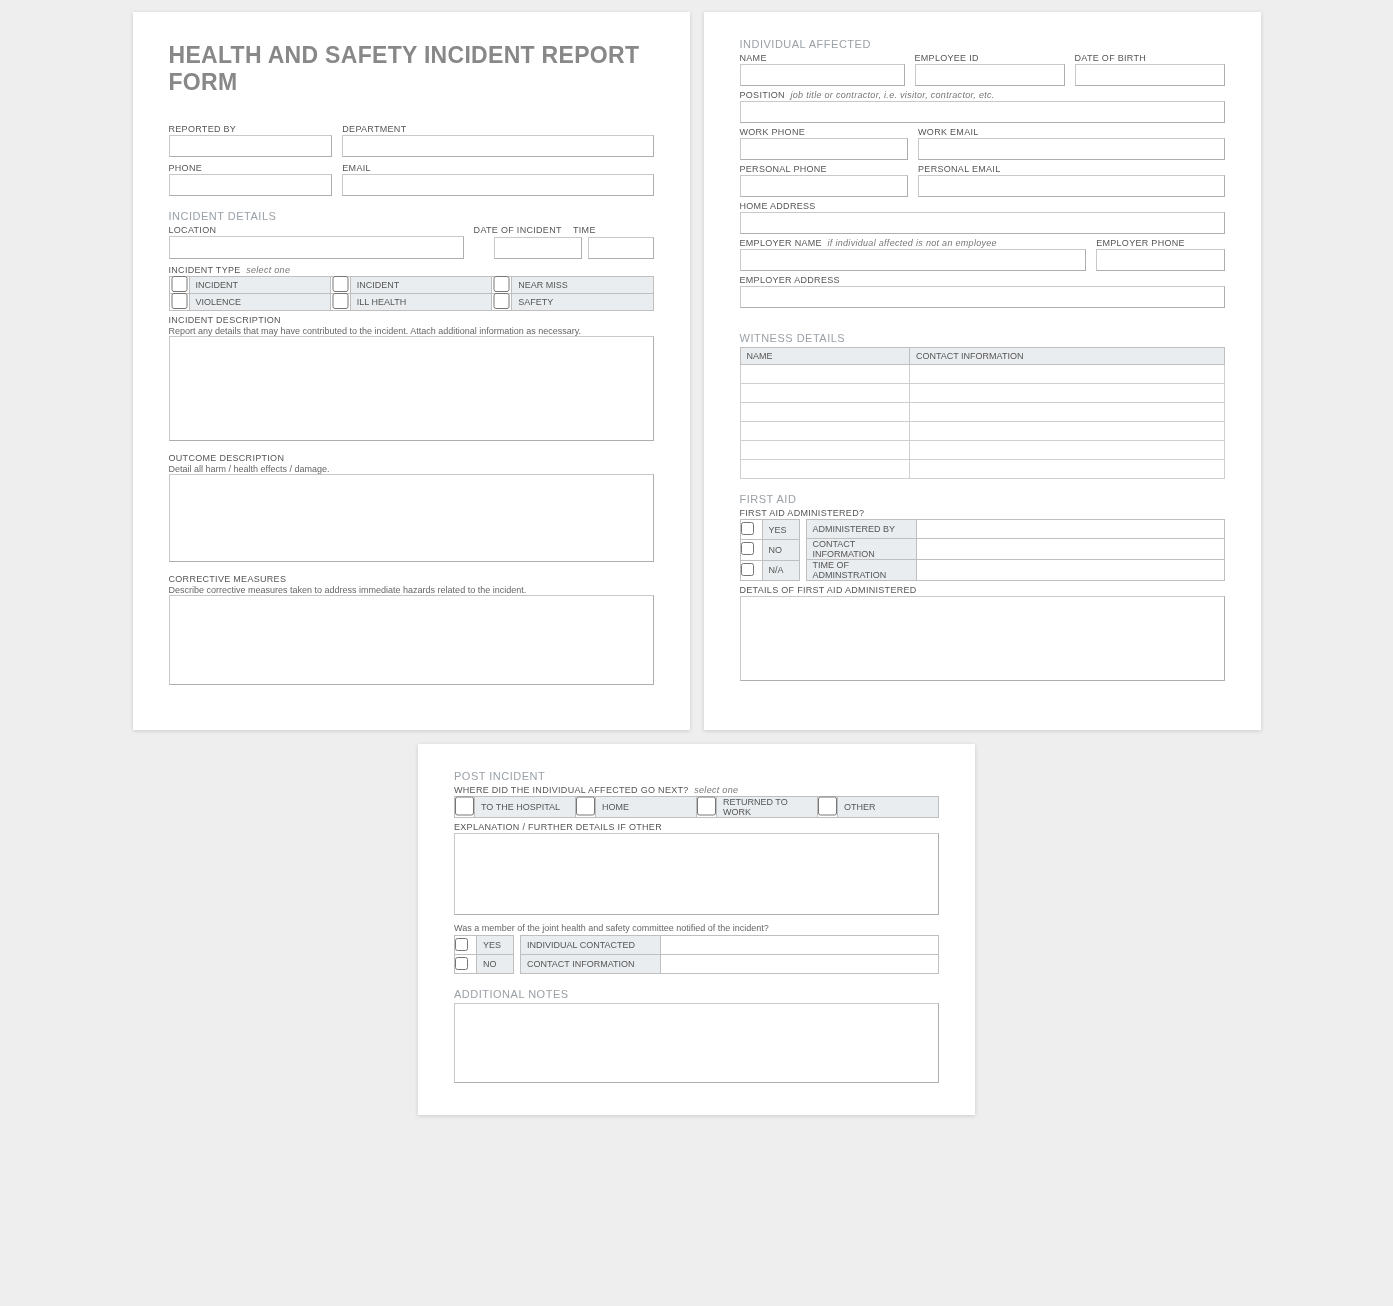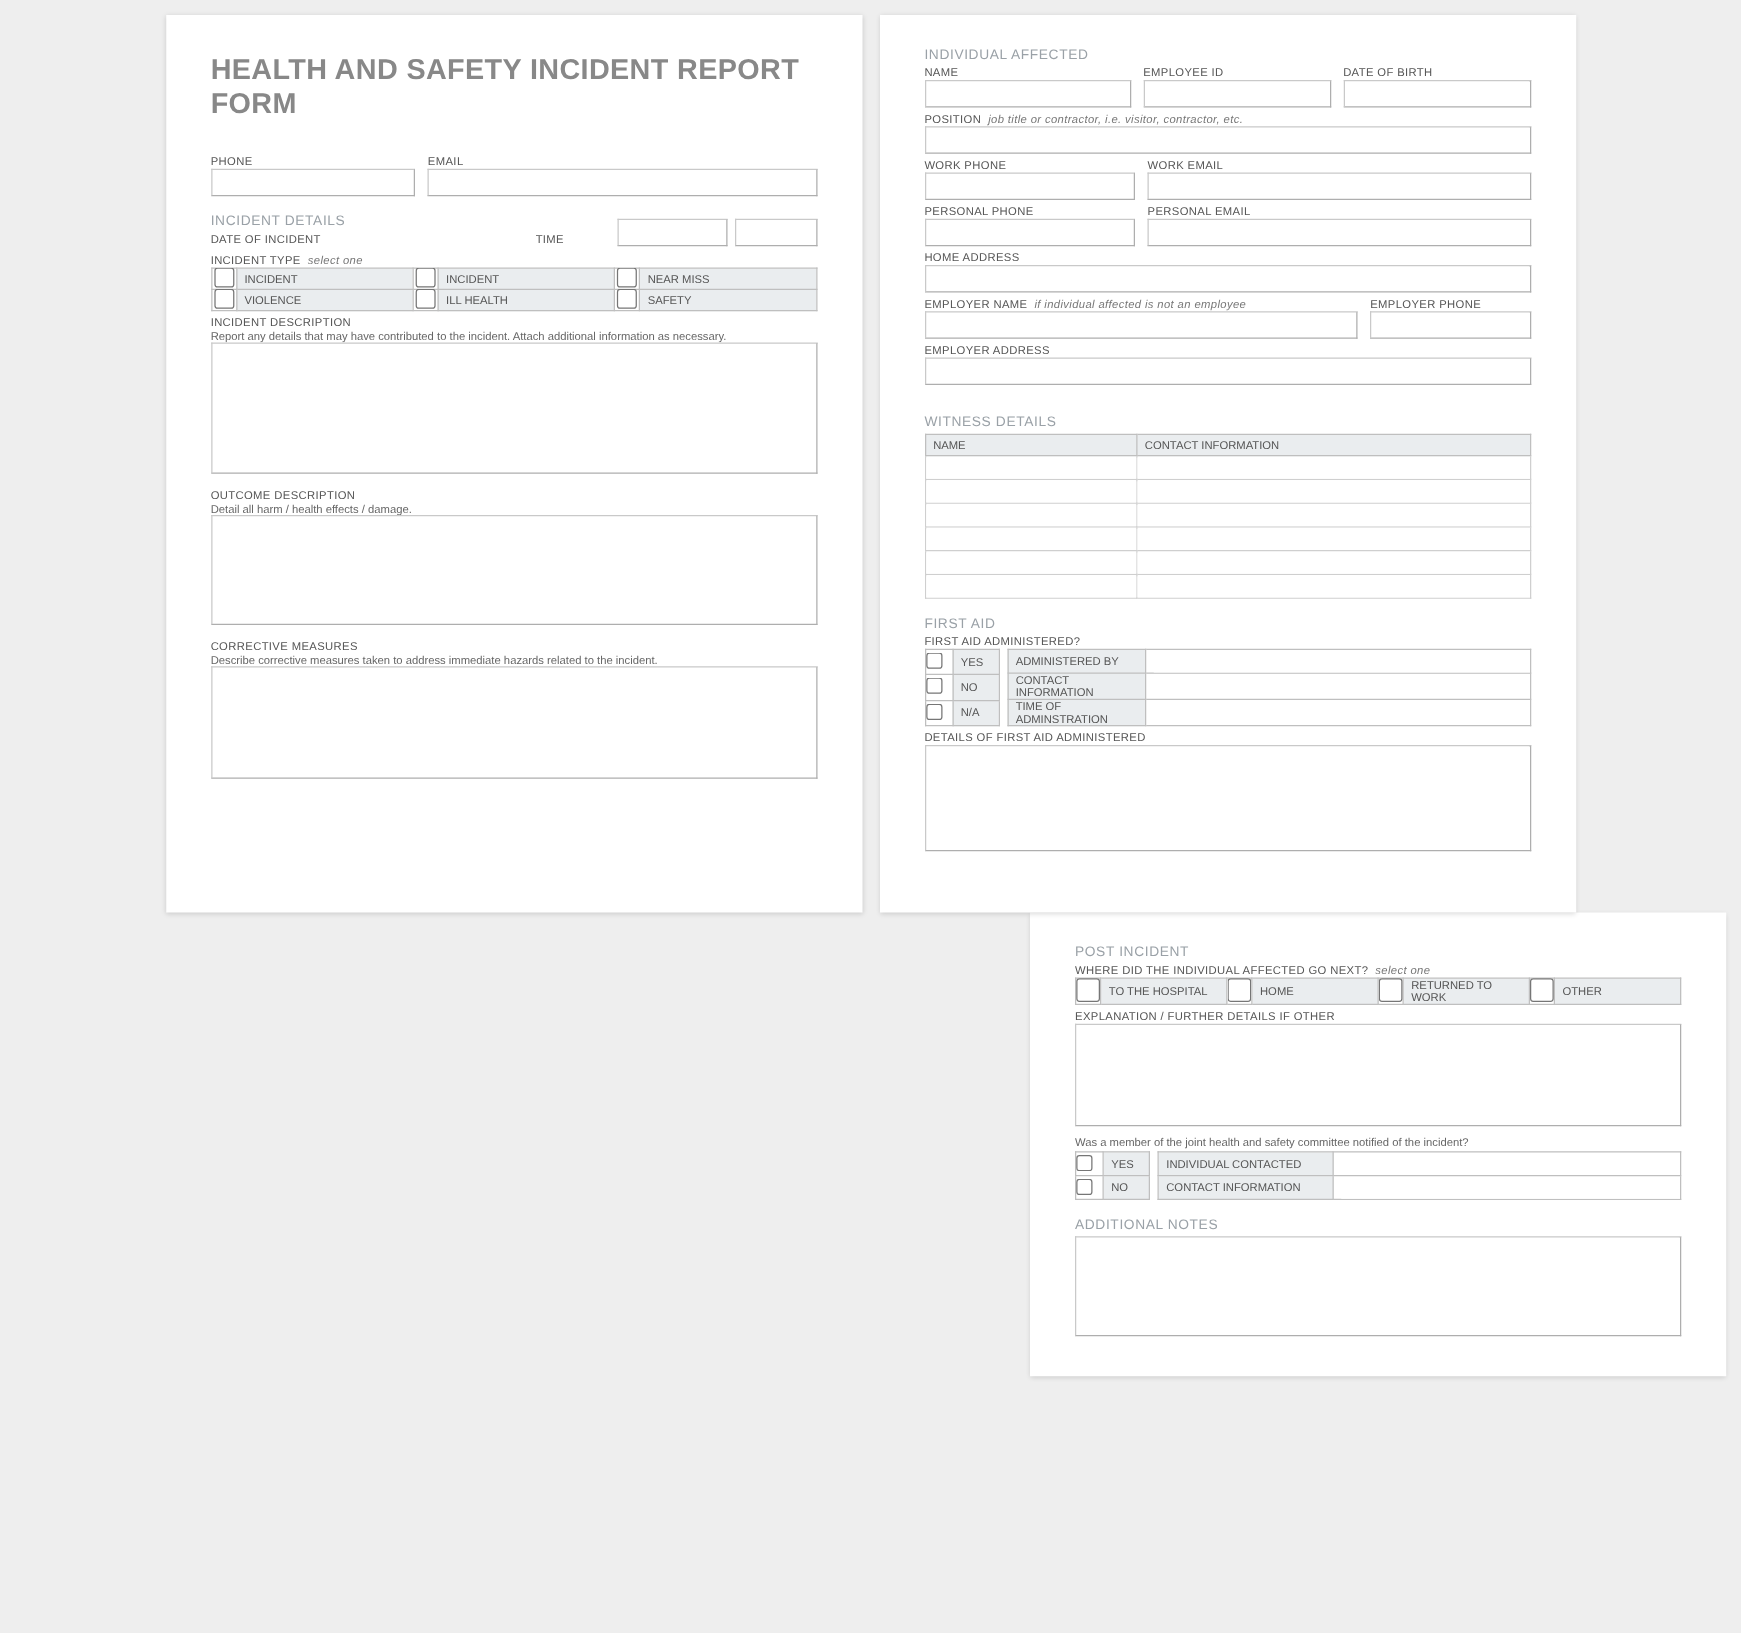--- a/index.html
+++ b/index.html
@@ -12,21 +12,21 @@
   }
   .pages-row { display: flex; gap: 14px; justify-content: center; }
   .page {
     background: #fff;
     box-shadow: 0 1px 4px rgba(0,0,0,0.15);
     width: 557px;
     height: 718px;
     padding: 30px 36px 30px 36px;
     position: relative;
   }
-  .page3-wrap { display:flex; justify-content:flex-end; margin-top:0; }
+  .page3-wrap { display:flex; justify-content:center; margin-top:14px; }
   .page3 {
     background:#fff;
     box-shadow:0 1px 4px rgba(0,0,0,0.15);
     width:557px;
     padding:26px 36px 30px 36px;
   }
   h1.title {
     font-size: 23px;
     font-weight: bold;
     color: #888;
@@ -119,33 +119,47 @@
 </style>
 </head>
 <body>
 
 <div class="pages-row">
 
   <div class="page">
     <h1 class="title">HEALTH AND SAFETY INCIDENT REPORT FORM</h1>
 
 
+    <div class="row mb6">
+      <div class="col">
+        <span class="lbl">REPORTED BY</span>
+        <input class="field" style="">
+      </div>
+      <div class="col" style="flex:1.9">
+        <span class="lbl">DEPARTMENT</span>
+        <input class="field" style="">
+      </div>
+    </div>
     <div class="row mb10">
       <div class="col">
         <span class="lbl">PHONE</span>
         <input class="field" style="">
       </div>
       <div class="col" style="flex:1.9">
         <span class="lbl">EMAIL</span>
         <input class="field" style="">
       </div>
     </div>
 
     <div class="section-head">INCIDENT DETAILS</div>
     <div class="row mb6">
+      <div class="col" style="flex:3.3">
+        <span class="lbl">LOCATION</span>
+        <input class="field" style="height: 23px;">
+      </div>
       <div class="col" style="flex:1">
         <span class="lbl">DATE OF INCIDENT</span>
       </div>
       <div class="col" style="flex:.9">
         <span class="lbl">TIME</span>
       </div>
     </div>
     <div style="position:relative;top:-28px;left:325px;width:160px;">
       <div style="display:flex;gap:6px;">
         <input class="field" style="flex: 1.4 1 0%;">

